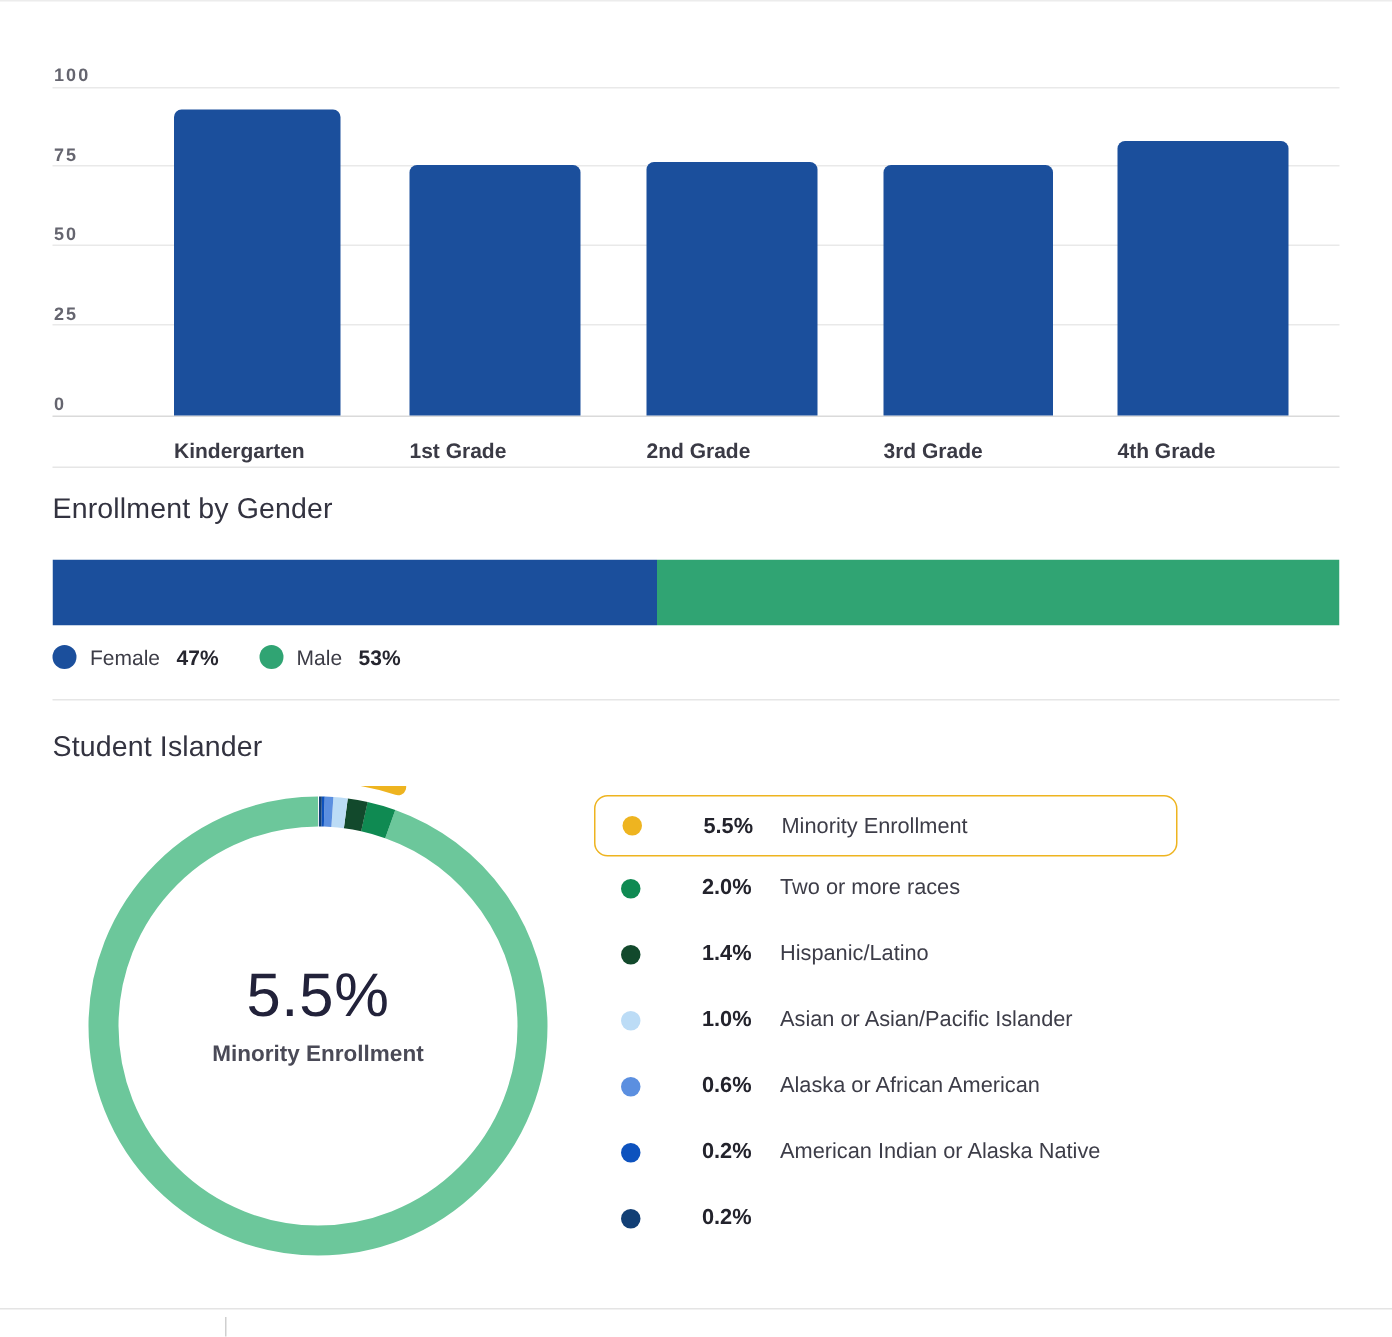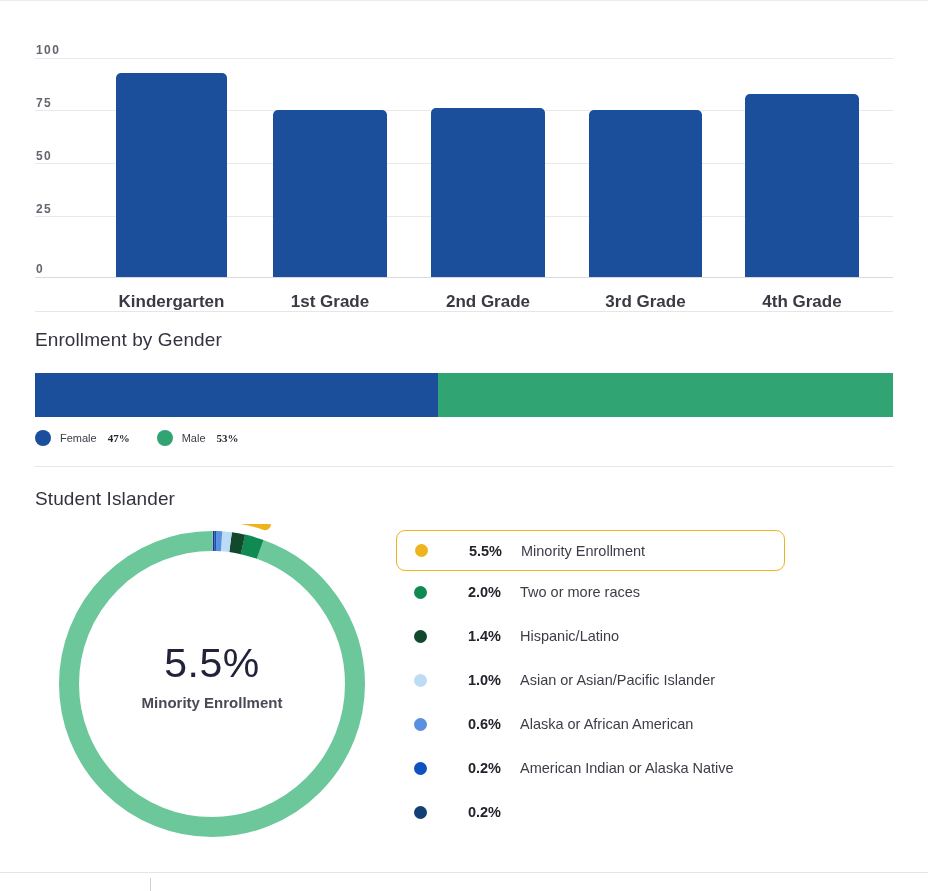--- a/index.html
+++ b/index.html
@@ -71,24 +71,23 @@
     font-family: "Liberation Sans", sans-serif;
   }
   .bar {
     position: absolute;
     background: #1b4f9c;
     border-radius: 5px 5px 0 0;
     box-shadow: inset 0 0 0 0 transparent;
   }
   .x-label {
     position: absolute;
-    font-size: 17px;
+    font-size: 14px;
     font-weight: 700;
     color: #3a3a45;
-    text-align: center;
     white-space: nowrap;
   }
   .axis-base {
     position: absolute;
     left: 35px;
     width: 858px;
     height: 1px;
     background: #dadada;
   }
 
@@ -112,37 +111,36 @@
   .stacked-seg {
     height: 100%;
   }
   .legend-inline {
     position: absolute;
     left: 35px;
     top: 108px;
     display: flex;
     align-items: center;
     gap: 9px;
-    font-size: 11px;
+    font-size: 14px;
   }
   .legend-inline .dot {
     width: 16px;
     height: 16px;
     border-radius: 50%;
     display: inline-block;
   }
   .legend-inline .lbl {
     color: #3c3c46;
     margin-right: 2px;
   }
   .legend-inline .val {
     font-weight: 700;
     color: #26262f;
     margin-right: 18px;
-    font-family: Liberation Serif, serif;
   }
 
   
   #diversity-section {
     position: absolute;
     left: 0;
     top: 466px;
     width: 928px;
     height: 425px;
   }

